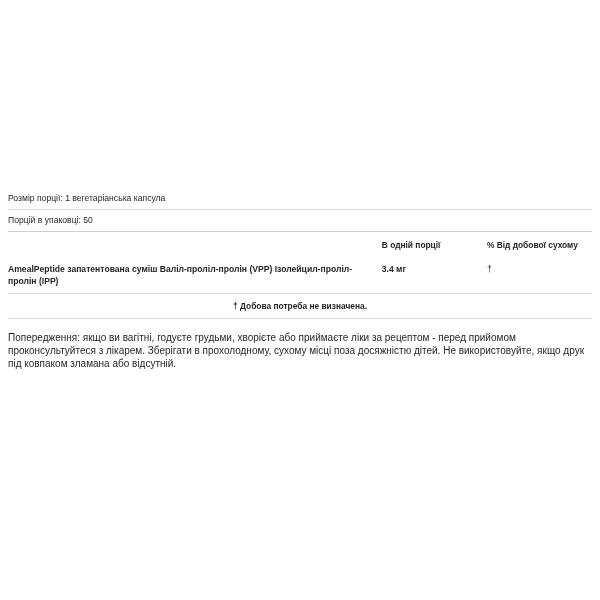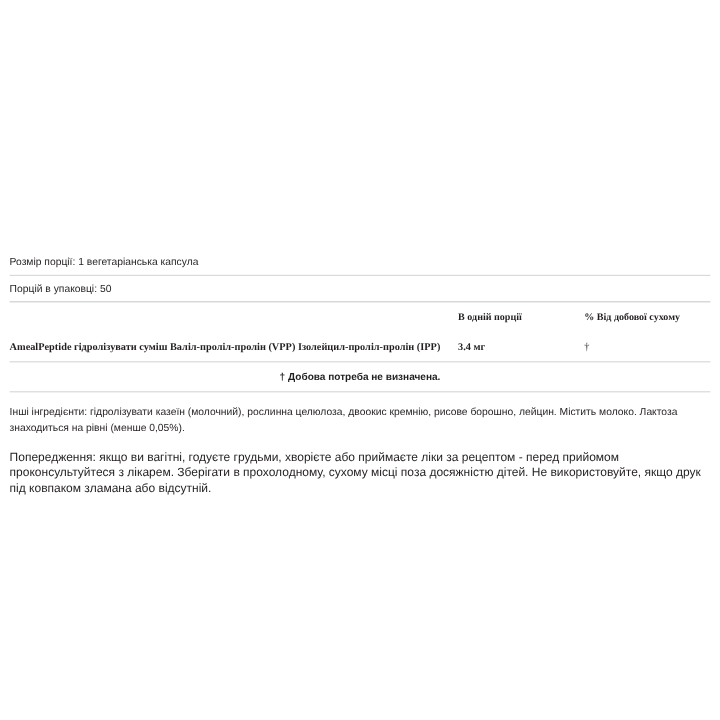--- a/index.html
+++ b/index.html
@@ -16,21 +16,21 @@
   }
   .page {
     position: relative;
     width: 600px;
     height: 600px;
     box-sizing: border-box;
   }
   .panel {
     position: absolute;
     left: 0;
-    top: 208px;
+    top: 188px;
     width: 600px;
     box-sizing: border-box;
     padding: 0 8px;
   }
   .serving-line {
     font-size: 8.6px;
     line-height: 11px;
     padding: 5px 0 5px 0;
     color: #231f20;
   }
@@ -39,21 +39,20 @@
     height: 0;
     margin: 0;
   }
   .rule-strong {
     border-bottom: 1px solid #cfcfcf;
   }
   table.facts {
     width: 100%;
     border-collapse: collapse;
     table-layout: fixed;
-    font-family: Liberation Serif, serif;
   }
   table.facts th, table.facts td {
     text-align: left;
     vertical-align: top;
     font-size: 8.6px;
     line-height: 12px;
     padding: 6px 0;
     font-weight: normal;
   }
   table.facts thead th {
@@ -112,29 +111,28 @@
     <table class="facts">
       <thead>
         <tr>
           <th class="col-name"></th>
           <th class="col-amount">В одній порції</th>
           <th class="col-dv">% Від добової сухому</th>
         </tr>
       </thead>
       <tbody>
         <tr>
-          <td class="nutrient-name">AmealPeptide гідролізувати суміш Валіл-проліл-пролін (VPP) Ізолейцил-проліл-пролін (IPP)</td>
+          <td class="nutrient-name">AmealPeptide запатентована суміш Валіл-проліл-пролін (VPP) Ізолейцил-проліл-пролін (IPP)</td>
           <td class="nutrient-amount">3.4 мг</td>
           <td class="nutrient-dv">†</td>
         </tr>
       </tbody>
     </table>
     <div class="rule"></div>
 
     <div class="footnote">† Добова потреба не визначена.</div>
     <div class="rule"></div>
 
-    <div class="ingredients">Інші інгредієнти: гідролізувати казеїн (молочний), рослинна целюлоза, двоокис кремнію, рисове борошно, лейцин. Містить молоко. Лактоза знаходиться на рівні (менше 0,05%).</div>
 
     <div class="warning">Попередження: якщо ви вагітні, годуєте грудьми, хворієте або приймаєте ліки за рецептом - перед прийомом проконсультуйтеся з лікарем. Зберігати в прохолодному, сухому місці поза досяжністю дітей. Не використовуйте, якщо друк під ковпаком зламана або відсутній.</div>
 
   </div>
 </div>
 
 </body></html>

